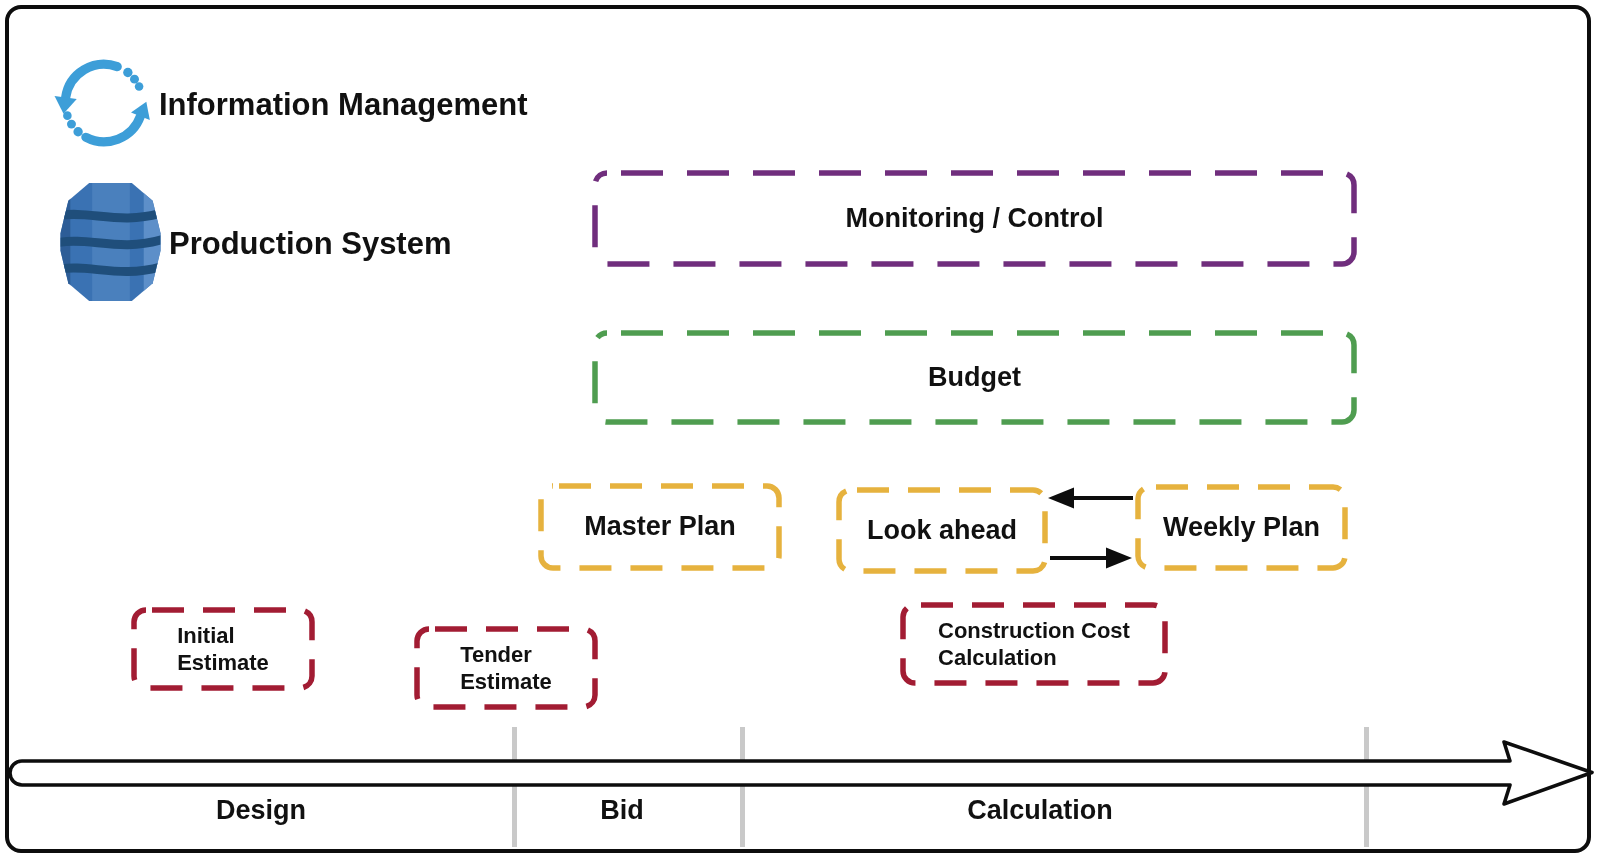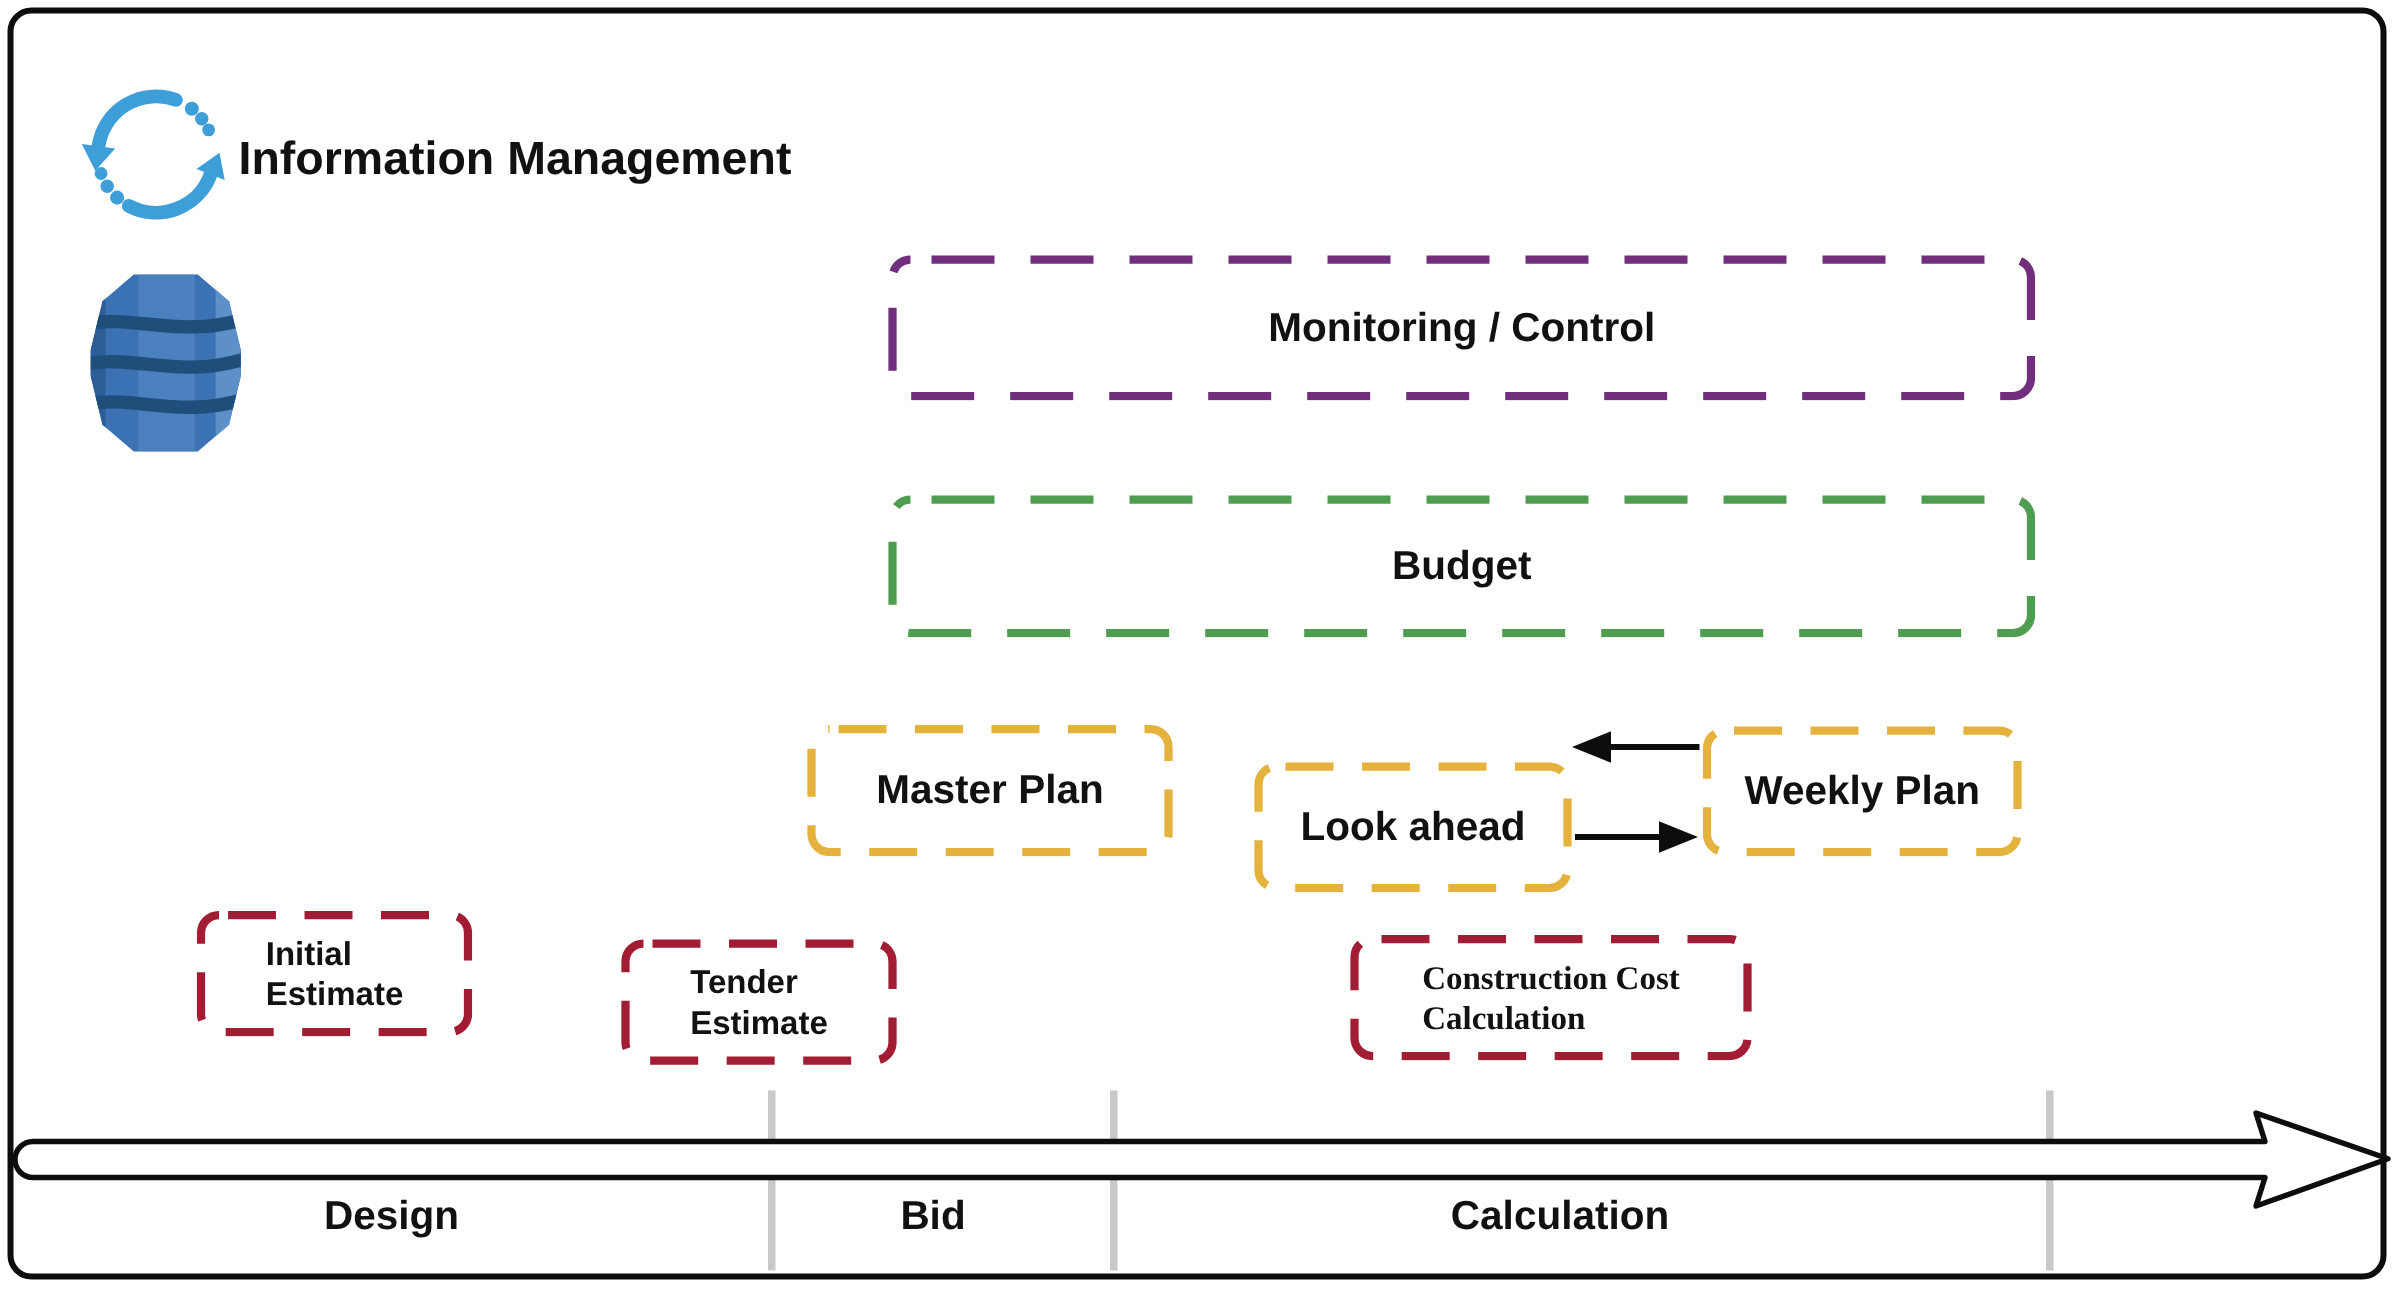--- a/index.html
+++ b/index.html
@@ -77,20 +77,21 @@
         <rect x="86" y="0" width="19" height="125" fill="#5d8fc9"></rect>
         <rect x="0" y="0" width="12" height="125" fill="#2d5d97"></rect>
         <g fill="none" stroke="#1f4e7b" stroke-width="9">
           <path d="M 0,36 C 30,30 62,46 105,33"></path>
           <path d="M 0,63 C 30,57 62,73 105,60"></path>
           <path d="M 0,90 C 30,84 62,100 105,87"></path>
         </g>
       </g>
     </svg>
   </span>
+  <span class="label">Production System</span>
 </div>
 
 <div id="boxes">
     <div class="dash-box" style="left: 592px; top: 170px; width: 765px; height: 97px;">
       <svg width="765" height="97" viewBox="0 0 765 97">
         <rect x="3" y="3" width="759" height="91" rx="12" fill="none" stroke="#702e7d" stroke-width="5.5" stroke-dasharray="42 24" stroke-dashoffset="-14"></rect>
       </svg>
       <div class="dash-box-label">Monitoring / Control</div>
     </div>
     <div class="dash-box" style="left: 592px; top: 330px; width: 765px; height: 95px;">
@@ -98,21 +99,21 @@
         <rect x="3" y="3" width="759" height="89" rx="12" fill="none" stroke="#4f9d50" stroke-width="5.5" stroke-dasharray="42 24" stroke-dashoffset="-14"></rect>
       </svg>
       <div class="dash-box-label">Budget</div>
     </div>
     <div class="dash-box" style="left: 538px; top: 483px; width: 244px; height: 88px;">
       <svg width="244" height="88" viewBox="0 0 244 88">
         <rect x="3" y="3" width="238" height="82" rx="12" fill="none" stroke="#e6b23e" stroke-width="5.5" stroke-dasharray="32 19" stroke-dashoffset="-6"></rect>
       </svg>
       <div class="dash-box-label">Master Plan</div>
     </div>
-    <div class="dash-box" style="left: 836px; top: 508px; width: 212px; height: 87px;">
+    <div class="dash-box" style="left: 836px; top: 487px; width: 212px; height: 87px;">
       <svg width="212" height="87" viewBox="0 0 212 87">
         <rect x="3" y="3" width="206" height="81" rx="12" fill="none" stroke="#e6b23e" stroke-width="5.5" stroke-dasharray="32 19" stroke-dashoffset="-6"></rect>
       </svg>
       <div class="dash-box-label">Look ahead</div>
     </div>
     <div class="dash-box" style="left: 1135px; top: 484px; width: 213px; height: 87px;">
       <svg width="213" height="87" viewBox="0 0 213 87">
         <rect x="3" y="3" width="207" height="81" rx="12" fill="none" stroke="#e6b23e" stroke-width="5.5" stroke-dasharray="32 19" stroke-dashoffset="-6"></rect>
       </svg>
       <div class="dash-box-label">Weekly Plan</div>
@@ -124,21 +125,21 @@
       <div class="dash-box-label">Initial
 Estimate</div>
     </div>
     <div class="dash-box small" style="left: 414px; top: 626px; width: 184px; height: 84px;">
       <svg width="184" height="84" viewBox="0 0 184 84">
         <rect x="3" y="3" width="178" height="78" rx="12" fill="none" stroke="#a21c33" stroke-width="5.5" stroke-dasharray="32 19" stroke-dashoffset="-6"></rect>
       </svg>
       <div class="dash-box-label">Tender
 Estimate</div>
     </div>
-    <div class="dash-box small" style="left: 900px; top: 623px; width: 268px; height: 84px; font-family: Liberation Serif, serif;">
+    <div class="dash-box small" style="left: 900px; top: 602px; width: 268px; height: 84px;">
       <svg width="268" height="84" viewBox="0 0 268 84">
         <rect x="3" y="3" width="262" height="78" rx="12" fill="none" stroke="#a21c33" stroke-width="5.5" stroke-dasharray="32 19" stroke-dashoffset="-6"></rect>
       </svg>
       <div class="dash-box-label">Construction Cost
 Calculation</div>
     </div>
   </div>
 
 <svg id="lines-svg" width="1600" height="865" viewBox="0 0 1600 865">
   <g>

